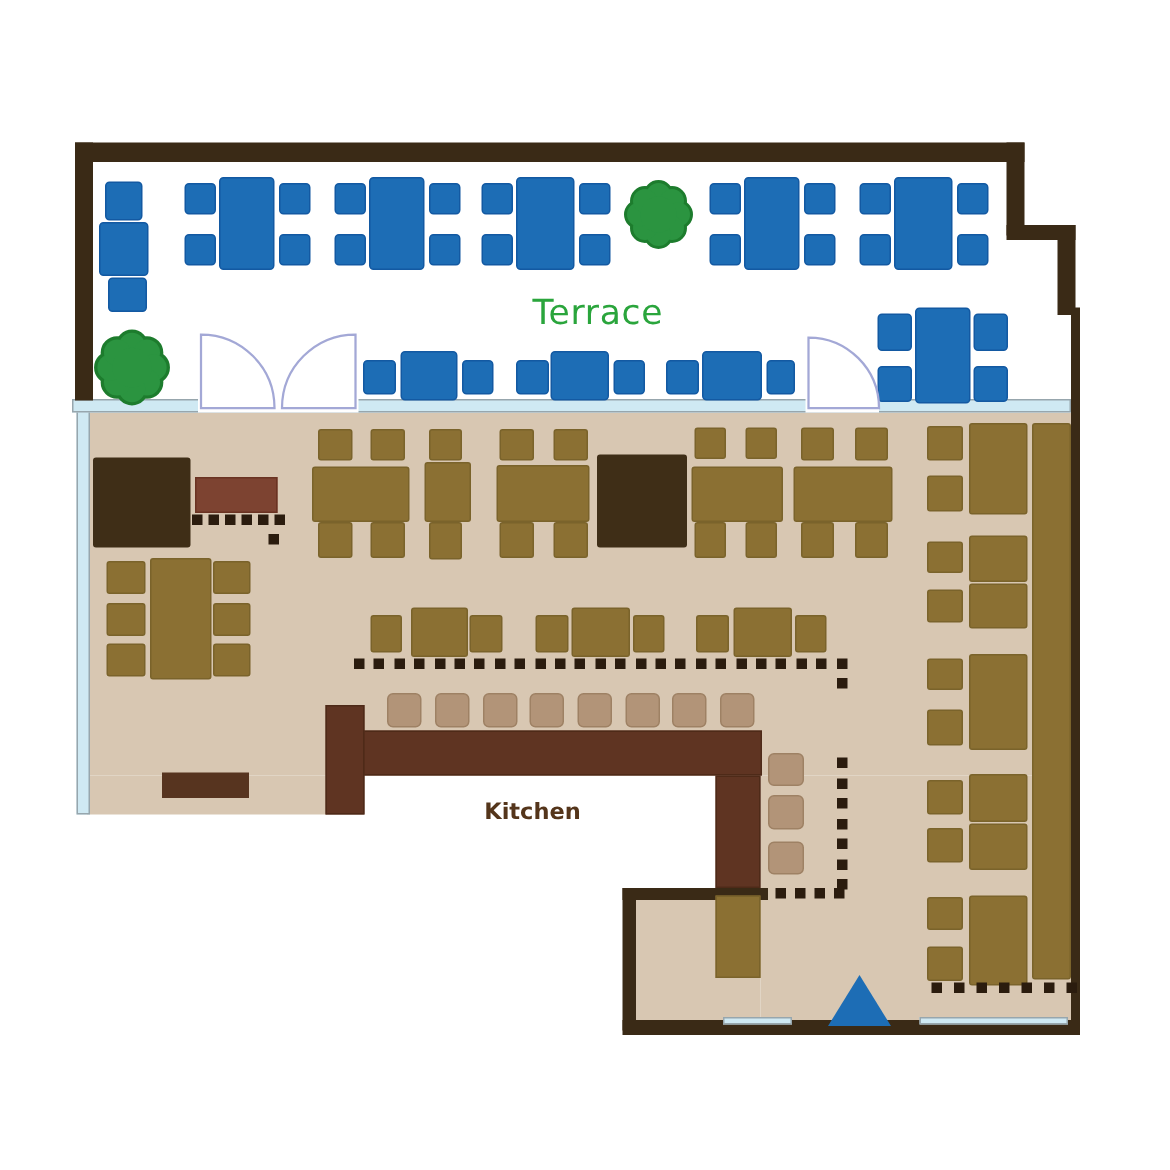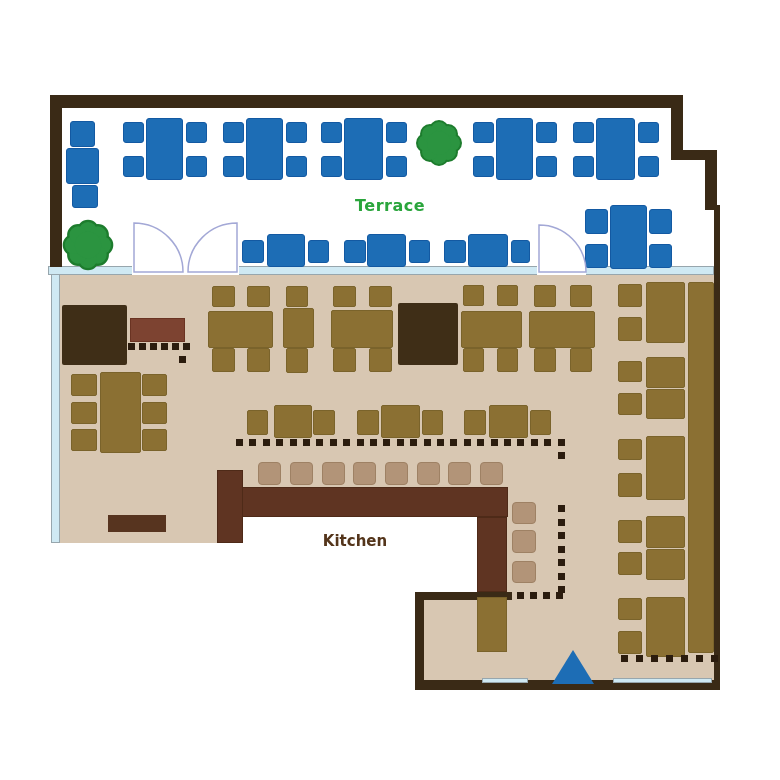--- a/index.html
+++ b/index.html
@@ -1,21 +1,21 @@
 <!DOCTYPE html>
 <html style="--wall: #3a2a16; --floor: #d8c7b2; --window: #cfe9f3; --white: #ffffff; --blue: #1d6db5; --olive: #8b7033; --dark: #3f2e17; --counter: #5f3422; --stool: #b29478; --red: #7d4331; --ledge: #57341f; --dot: #2b1c0e; --tree: #2b9440; --treeStroke: #1d7c2d; --door: #a3a8d6; --terraceText: #2aa53c; --kitchenText: #54351b; --counterText: #ffffff;"><head>
 <meta charset="utf-8">
 <style>
   html,body{margin:0;padding:0;background:#fff;}
   body{font-family:"DejaVu Sans","Liberation Sans",sans-serif;}
   #plan{position:relative;width:780px;height:780px;background:#fff;overflow:hidden;}
   .s{position:absolute;box-sizing:border-box;}
   .dot{position:absolute;width:7px;height:7px;background:var(--dot);}
   .lbl{position:absolute;white-space:nowrap;}
-  #terrace-label{left:355px;top:196px;font-size:16px;color:var(--terraceText);letter-spacing:.5px;font-weight:bold;}
+  #terrace-label{left:355px;top:196px;font-size:23px;color:var(--terraceText);letter-spacing:.5px;}
   #counter-label{left:260px;top:495px;width:260px;text-align:center;font-size:13px;font-weight:bold;color:var(--counterText);}
   #kitchen-label{left:300px;top:532px;width:110px;text-align:center;font-size:15px;font-weight:bold;color:var(--kitchenText);}
   svg.overlay{position:absolute;left:0;top:0;pointer-events:none;}
 </style>
 </head>
 <body>
 
 <div id="plan">
 
   <div class="lbl" id="terrace-label">Terrace</div>

